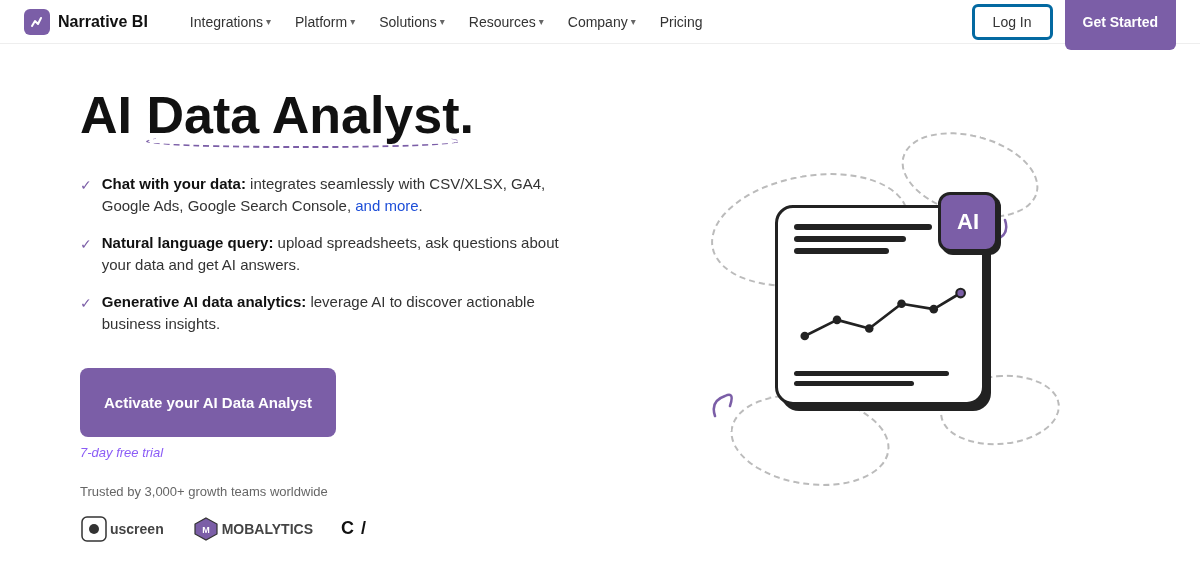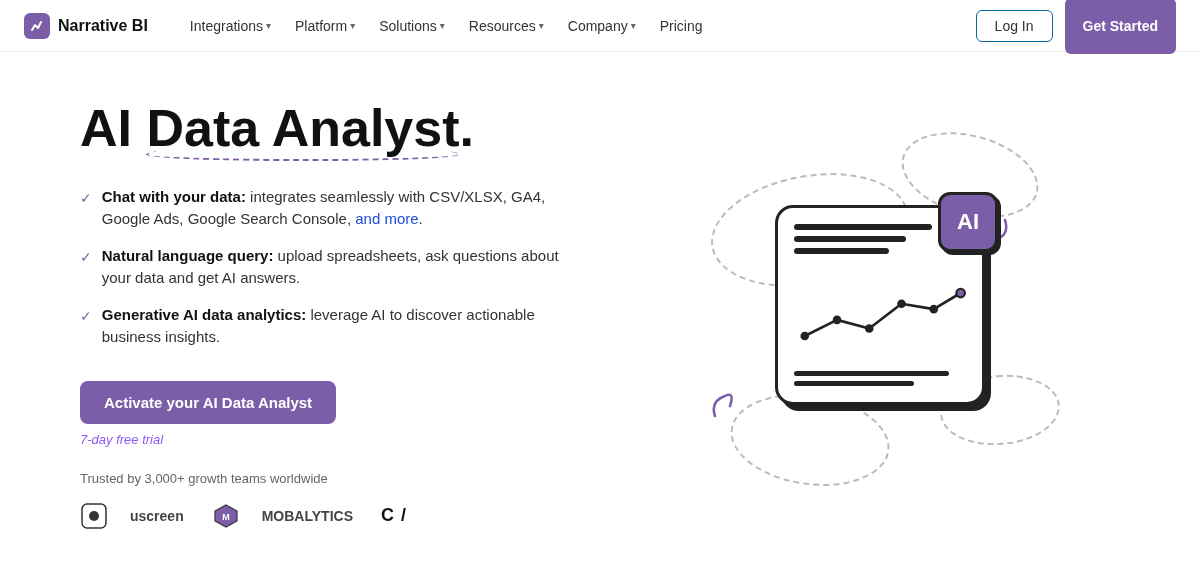--- a/index.html
+++ b/index.html
@@ -1,31 +1,31 @@
 <!DOCTYPE html>
 <html><head>
   <meta charset="utf-8">
   <style>
     * { margin: 0; padding: 0; box-sizing: border-box; }
     body { font-family: -apple-system, BlinkMacSystemFont, 'Segoe UI', sans-serif; background: #fff; width: 1200px; height: 574px; overflow: hidden; }
 
     
     nav {
-      display: flex; align-items: center; height: 52px;
+      display: flex; align-items: center; height: 44px;
       padding: 0 24px; border-bottom: 1px solid #eee;
       position: fixed; top: 0; left: 0; right: 0; background: #fff; z-index: 100;
     }
     .nav-logo { display: flex; align-items: center; gap: 8px; margin-right: 32px; text-decoration: none; color: #111; font-weight: 700; font-size: 16px; }
     .nav-logo-icon { width: 26px; height: 26px; background: #7b5ea7; border-radius: 6px; display: flex; align-items: center; justify-content: center; }
     .nav-logo-icon svg { width: 16px; height: 16px; }
     .nav-links { display: flex; align-items: center; gap: 4px; flex: 1; }
     .nav-link { display: flex; align-items: center; gap: 3px; padding: 6px 10px; font-size: 14px; color: #333; cursor: pointer; border-radius: 4px; }
     .nav-link .chevron { font-size: 10px; color: #666; }
     .nav-actions { display: flex; align-items: center; gap: 12px; }
-    .btn-login { padding: 7px 18px; border: 1px solid #0369a1; border-radius: 6px; font-size: 14px; cursor: pointer; background: #fff; color: #333; }
+    .btn-login { padding: 7px 18px; border: 3px solid #0369a1; border-radius: 6px; font-size: 14px; cursor: pointer; background: #fff; color: #333; }
     .btn-get-started { padding: 20px 18px; background: #7b5ea7; color: #fff; border: none; border-radius: 6px; font-size: 14px; font-weight: 600; cursor: pointer; }
 
     
     main { margin-top: 56px; display: flex; align-items: center; min-height: calc(574px - 56px); padding: 20px 0 20px 80px; }
 
     .hero-left { max-width: 480px; }
     .hero-title { font-size: 52px; font-weight: 800; line-height: 1.1; color: #111; margin-bottom: 28px; position: relative; }
     .hero-title .underline-text { position: relative; display: inline; }
     .hero-title .underline-text::after {
       content: '';
@@ -37,27 +37,27 @@
       pointer-events: none;
     }
 
     .feature-list { list-style: none; margin-bottom: 32px; display: flex; flex-direction: column; gap: 14px; }
     .feature-item { display: flex; align-items: flex-start; gap: 10px; font-size: 15px; color: #333; line-height: 1.5; }
     .check-icon { color: #7b5ea7; margin-top: 2px; flex-shrink: 0; font-size: 14px; }
     .feature-item strong { color: #111; }
     .feature-link { color: #1d4ed8; text-decoration: none; }
 
     .cta-area { display: flex; flex-direction: column; align-items: flex-start; gap: 8px; }
-    .btn-cta { padding: 13px 24px; background: #7b5ea7; color: #fff; border: none; border-radius: 8px; font-size: 15px; font-weight: 600; cursor: pointer; }
+    .btn-cta { padding: 26px 24px; background: #7b5ea7; color: #fff; border: none; border-radius: 8px; font-size: 15px; font-weight: 600; cursor: pointer; }
     .trial-text { font-size: 13px; color: #8b5cf6; font-style: italic; }
 
     .trusted-section { margin-top: 24px; }
     .trusted-label { font-size: 13px; color: #666; margin-bottom: 16px; }
     .trusted-logos { display: flex; align-items: center; gap: 28px; }
-    .logo-item { display: flex; align-items: center; gap: 22px; color: #444; font-size: 14px; font-weight: 600; }
+    .logo-item { display: flex; align-items: center; gap: 2px; color: #444; font-size: 14px; font-weight: 600; }
     .logo-icon { width: 28px; height: 28px; display: flex; align-items: center; justify-content: center; }
 
     
     .hero-right { flex: 1; display: flex; justify-content: center; align-items: center; position: relative; min-height: 400px; }
     .illustration-wrapper { position: relative; width: 380px; height: 380px; }
 
     
     .dashed-cloud {
       position: absolute;
       border: 2.5px dashed #bbb;

